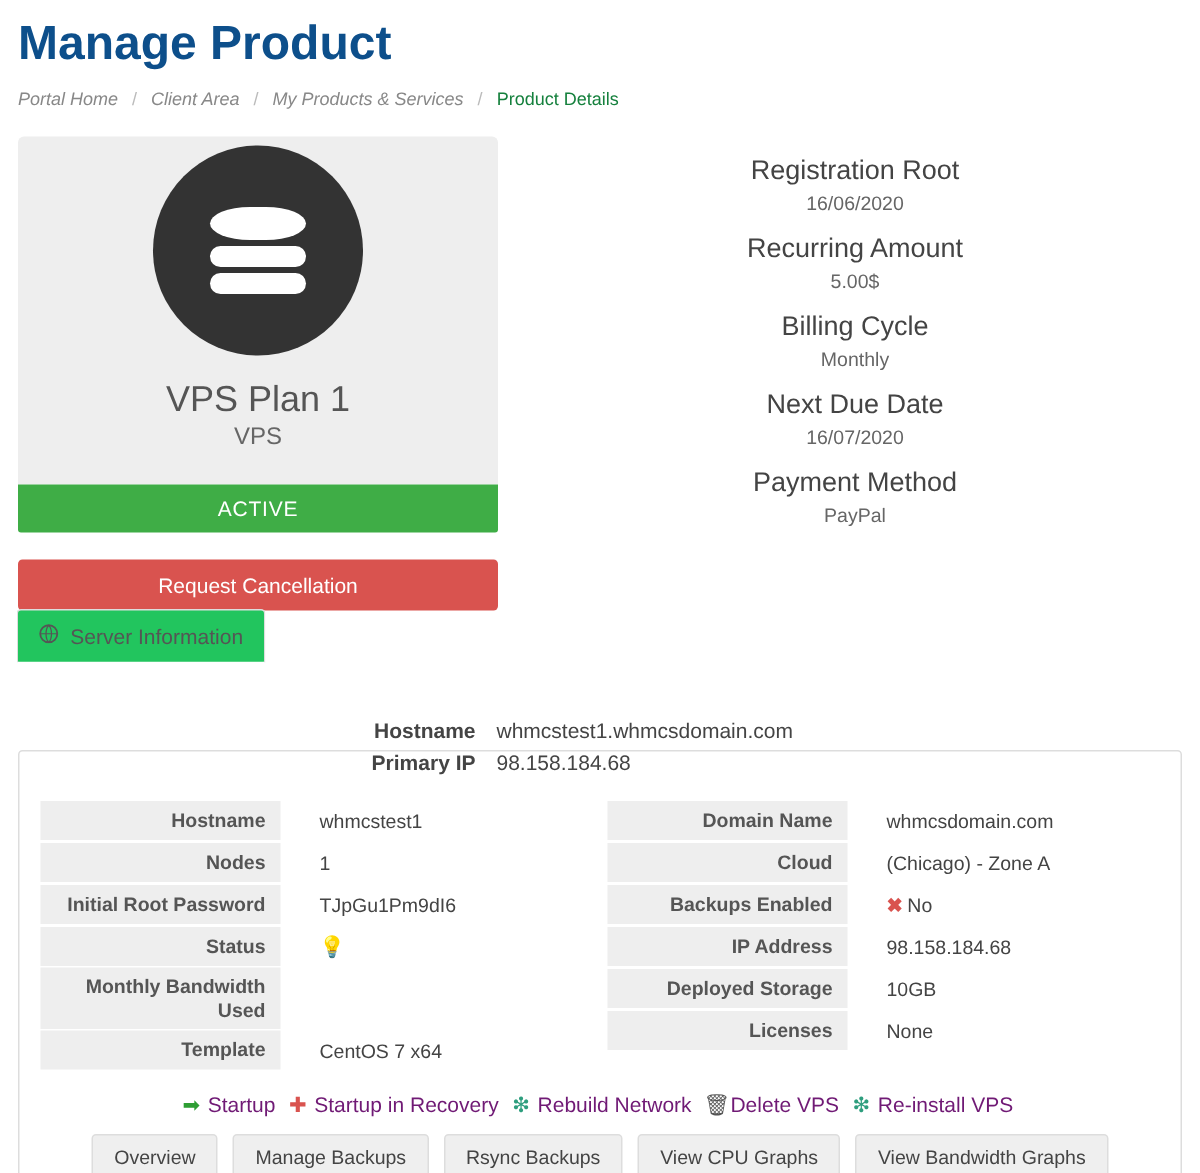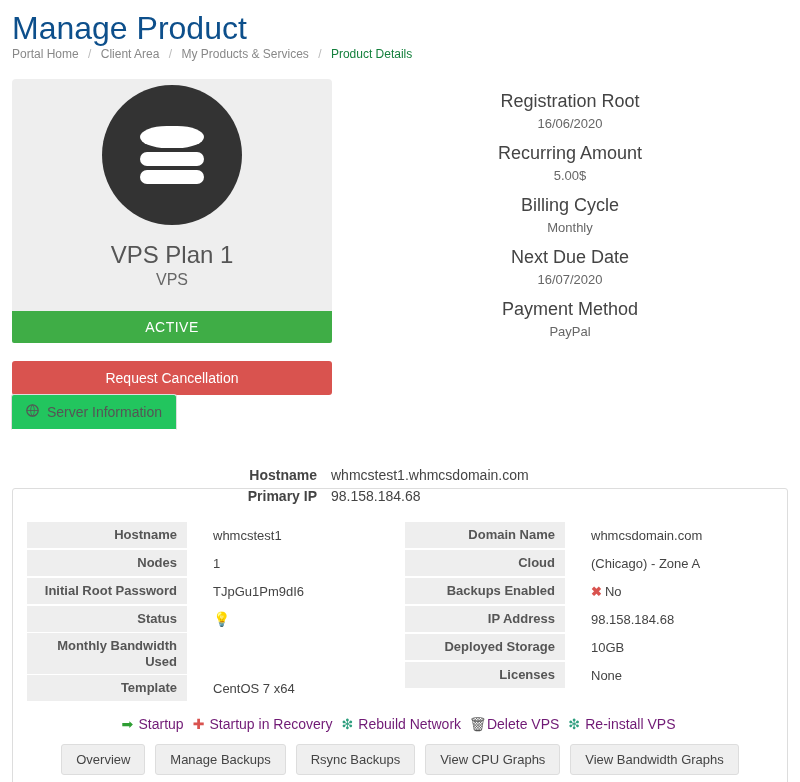--- a/index.html
+++ b/index.html
@@ -7,30 +7,30 @@
     margin: 0;
     padding: 10px 12px;
     font-family: "Segoe UI", -apple-system, "Helvetica Neue", Arial, sans-serif;
     font-size: 14px;
     color: #555;
     background: #fff;
     width: 800px;
   }
   h1.page-title {
     font-size: 32px;
-    font-weight: 400;
+    font-weight: 700;
     color: #0d4f8b;
-    margin: 0 0 0 0;
+    margin: 0 0 12px 0;
   }
   .breadcrumb {
     font-size: 12px;
     color: #888;
     margin-bottom: 18px;
   }
-  .breadcrumb a { color: #888; text-decoration: none; cursor: pointer; }
+  .breadcrumb a { color: #888; text-decoration: none; cursor: pointer; font-style: italic; }
   .breadcrumb .sep { margin: 0 6px; color: #bbb; }
   .breadcrumb .current { color: #15803d; }
 
   .top-row { display: flex; gap: 20px; align-items: flex-start; }
   .product-card {
     width: 320px;
     flex: 0 0 320px;
   }
   .card-body {
     background: #eeeeee;

